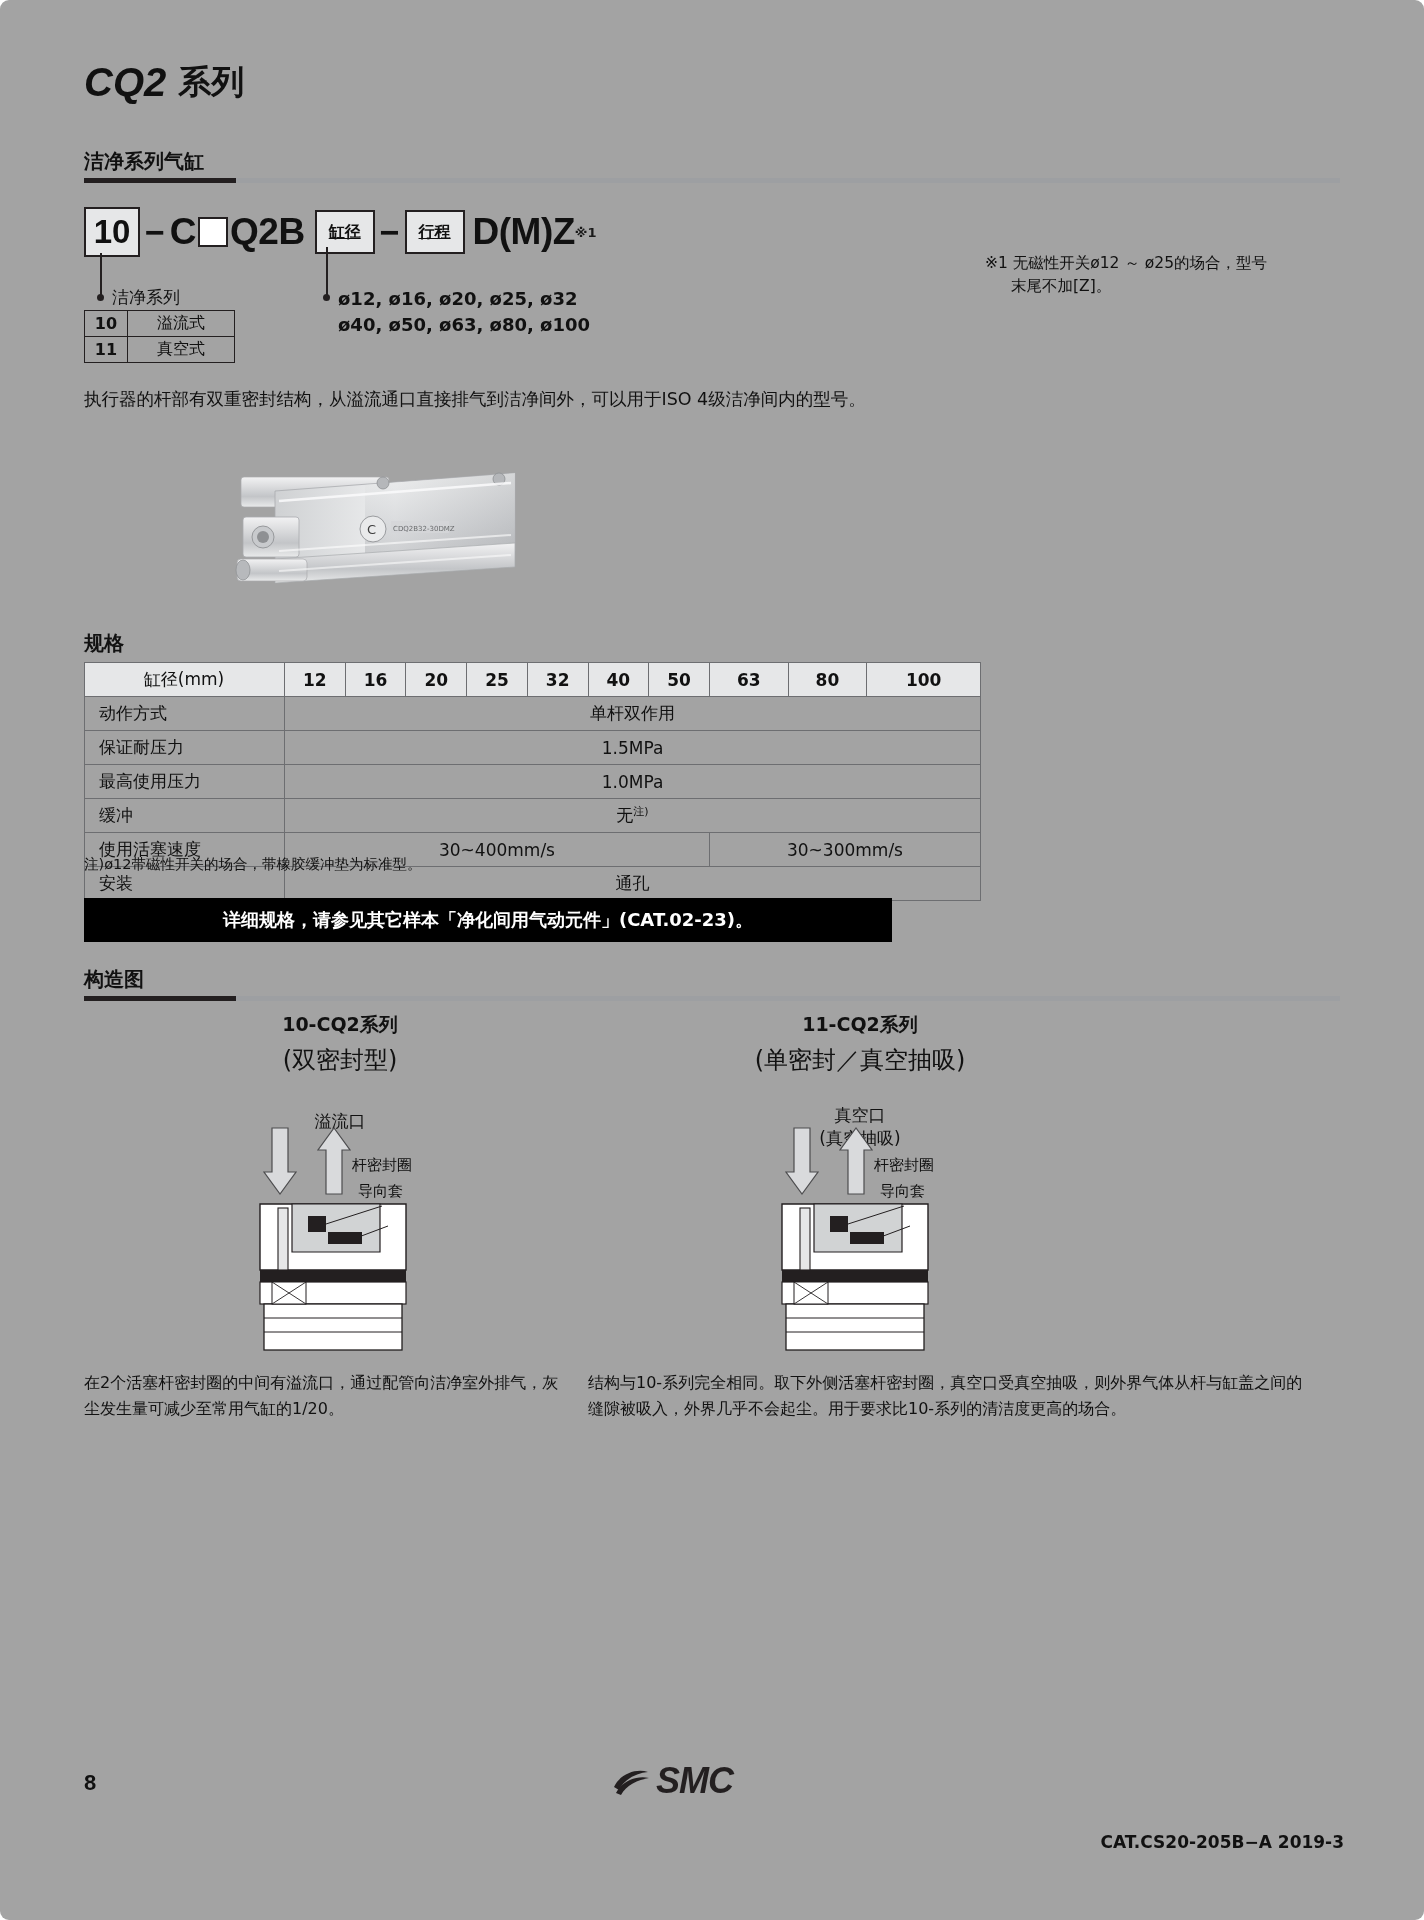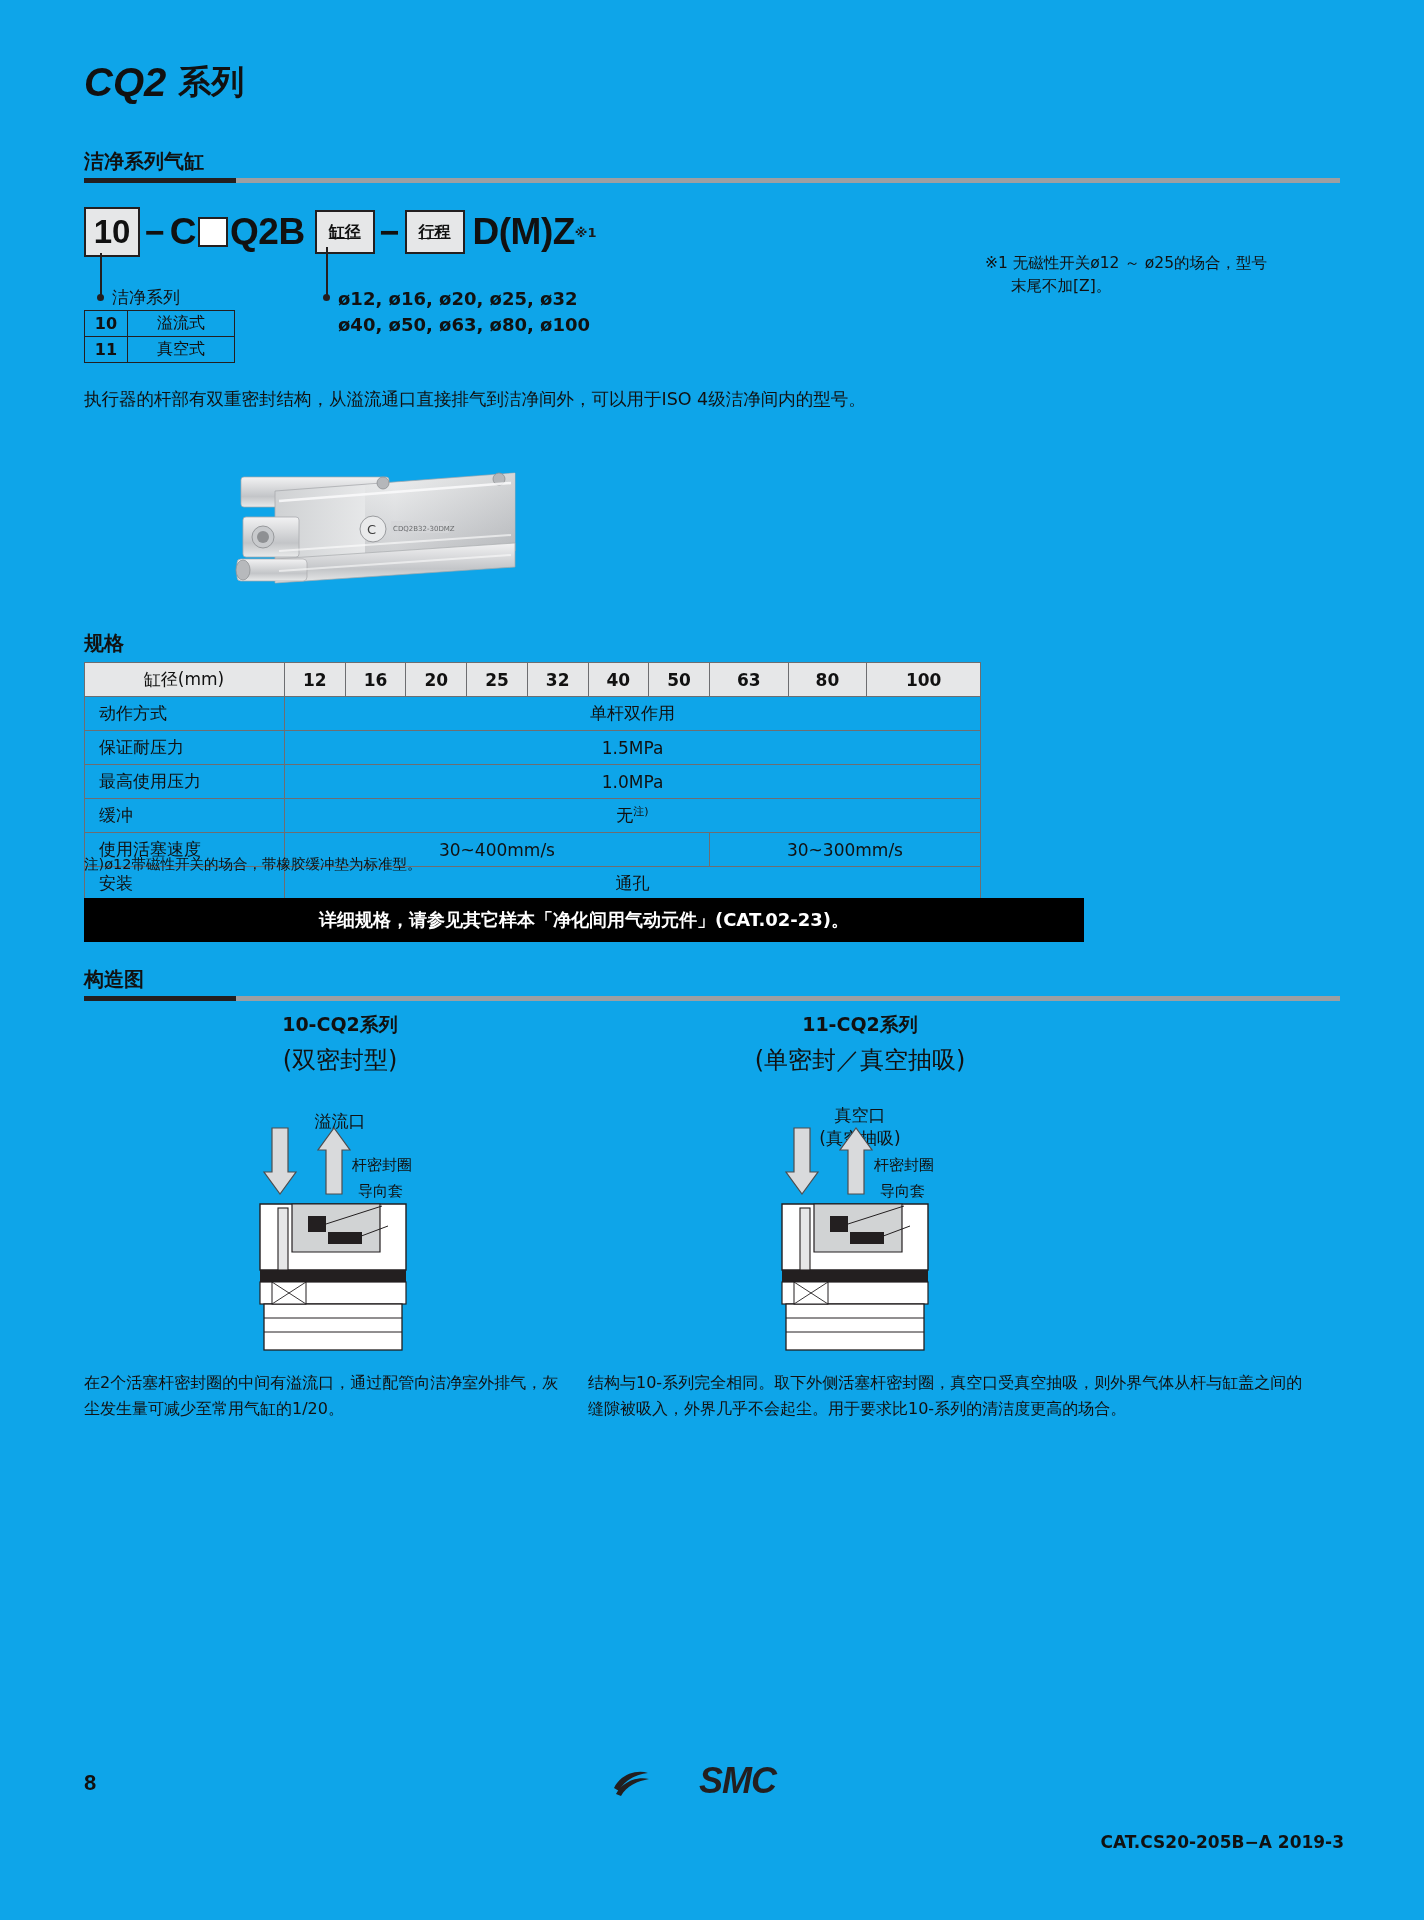--- a/index.html
+++ b/index.html
@@ -1,21 +1,21 @@
 <!DOCTYPE html>
 <html lang="zh"><head>
 <meta charset="utf-8">
 <style>
   html,body{margin:0;padding:0;background:#ffffff;}
   body{
     width:1424px;height:1920px;position:relative;
     font-family:"Liberation Sans","DejaVu Sans",sans-serif;
     color:#1a1a1a;overflow:hidden;
   }
-  .page{position:absolute;inset:0;background:#0ea5e9;}
+  .page{position:absolute;inset:0;background:#a3a3a3;border-radius:9px;}
 
   
   .title-row{position:absolute;left:84px;top:60px;}
   .title-main{
     font-size:40px;font-weight:bold;font-style:italic;letter-spacing:0px;
     color:#111;display:inline-block;vertical-align:middle;
   }
   .title-sub{
     font-size:33px;font-weight:bold;display:inline-block;vertical-align:middle;
     margin-left:12px;color:#111;font-family:"DejaVu Sans",sans-serif;
@@ -83,36 +83,36 @@
     font-family:"DejaVu Sans",sans-serif;font-weight:normal;text-align:center;
   }
   table.spec tr.hdr td{background:#e6e7e8;font-weight:bold;}
   table.spec td.rowhead{width:184px;text-align:left;padding-left:14px;font-weight:normal;}
   table.spec tr.hdr td.rowhead{text-align:center;padding-left:0;font-weight:normal;}
   .fnsup{font-size:11px;vertical-align:6px;}
   .tbl-note{position:absolute;left:84px;top:855px;font-size:14.5px;color:#111;
     font-family:"DejaVu Sans",sans-serif;}
 
   
-  .banner{position:absolute;left:84px;top:898px;width:1000px;height:44px;background:#000;
+  .banner{position:absolute;left:84px;top:898px;width:808px;height:44px;background:#000;
     display:flex;align-items:center;justify-content:center;}
   .banner span{color:#fff;font-size:18px;font-weight:bold;font-family:"DejaVu Sans",sans-serif;}
 
   
   .diag-col{position:absolute;width:560px;text-align:center;}
   .diag-h1{font-size:19px;font-weight:bold;font-family:"DejaVu Sans",sans-serif;color:#111;}
   .diag-h2{font-size:24px;font-family:"DejaVu Sans",sans-serif;color:#111;margin-top:6px;}
   .port-lbl{font-size:17px;font-family:"DejaVu Sans",sans-serif;color:#111;line-height:1.35;}
   .callout{position:absolute;font-size:15px;font-family:"DejaVu Sans",sans-serif;color:#111;}
   .desc{position:absolute;font-size:16px;line-height:1.62;color:#111;
     font-family:"DejaVu Sans",sans-serif;}
 
   
   .pagenum{position:absolute;left:84px;top:1770px;font-size:22px;font-weight:bold;color:#111;}
-  .smc{position:absolute;left:610px;top:1760px;display:flex;align-items:center;gap:43px;}
+  .smc{position:absolute;left:610px;top:1760px;display:flex;}
   .smc .txt{font-size:36px;font-weight:bold;font-style:italic;color:#231f20;letter-spacing:-1px;}
   .catno{position:absolute;right:80px;top:1832px;font-size:17px;font-weight:bold;color:#111;
     font-family:"DejaVu Sans",sans-serif;}
 </style>
 </head>
 <body>
 
 <div class="page">
 
   <div class="title-row">

